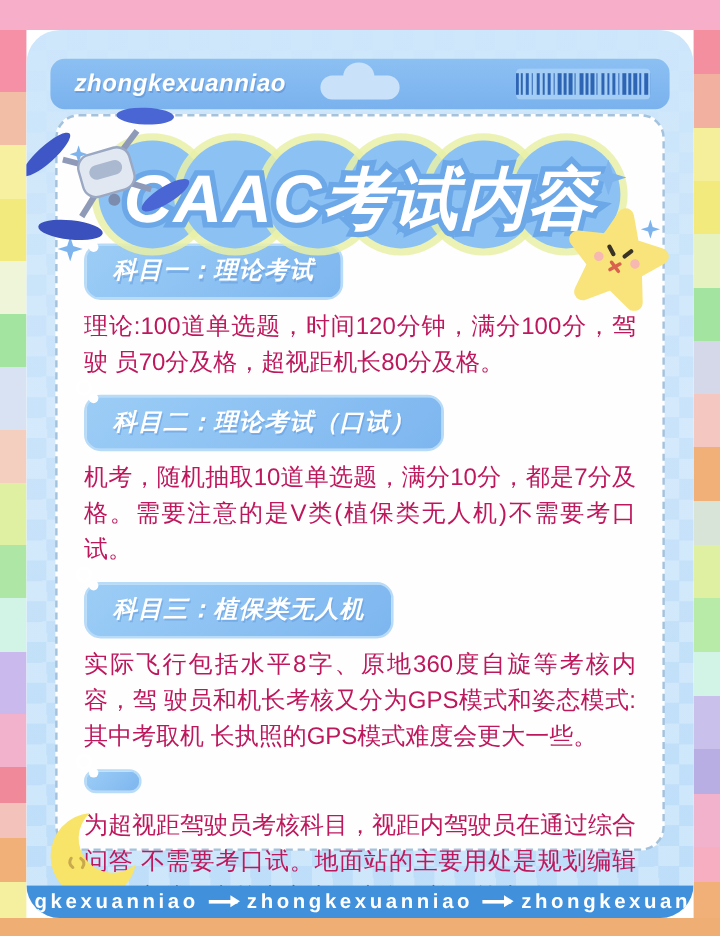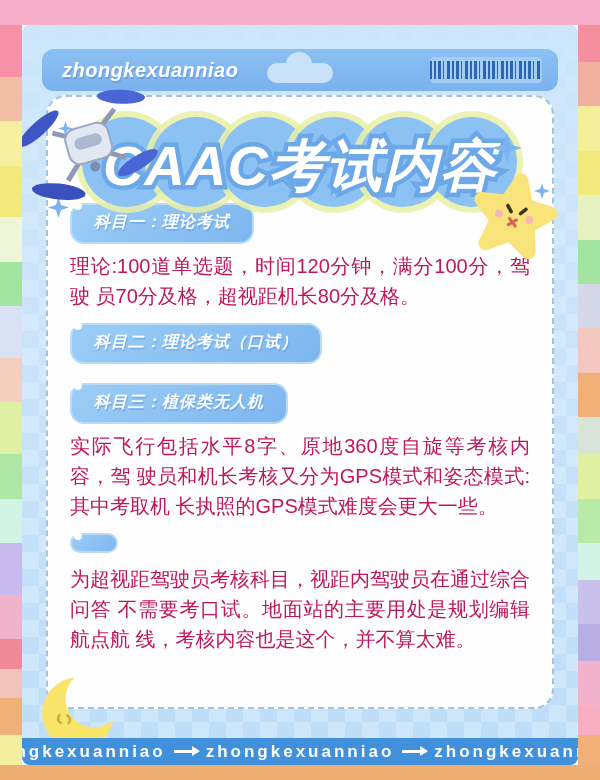--- a/index.html
+++ b/index.html
@@ -27,21 +27,21 @@
       #f48fa0 0%,#f48fa0 5%,#f2b0a0 5%,#f2b0a0 11%,#f5ee9a 11%,#f5ee9a 17%,
       #f3ea7e 17%,#f3ea7e 23%,#e6f2c0 23%,#e6f2c0 29%,#a2e4a0 29%,#a2e4a0 35%,
       #d4d8e8 35%,#d4d8e8 41%,#f4c8c0 41%,#f4c8c0 47%,#f0b078 47%,#f0b078 53%,
       #d8e4d8 53%,#d8e4d8 58%,#dff0a2 58%,#dff0a2 64%,#b8eaa8 64%,#b8eaa8 70%,
       #d2f4e6 70%,#d2f4e6 75%,#c9c0ec 75%,#c9c0ec 81%,#b8aee4 81%,#b8aee4 86%,
       #f2b2cc 86%,#f2b2cc 92%,#f6aec0 92%,#f6aec0 96%,#f0b078 96%,#f0b078 100%); }
 
   
   .card {
     position:absolute; left:22px; top:25px; width:556px; height:740px;
-    border-radius:8px; overflow:hidden;
+    border-radius:28px; overflow:hidden;
     background:
       linear-gradient(180deg, rgba(205,230,250,.92) 0%, rgba(201,227,250,.55) 45%, rgba(166,210,246,.35) 100%),
       repeating-conic-gradient(#e2f1fd 0% 25%, #c9e3fa 0% 50%);
     background-size:100% 100%, 34px 34px;
   }
 
   
   .header-bar {
     position:absolute; left:20px; top:24px; width:516px; height:42px;
     background:linear-gradient(180deg,#8cc0f3,#7ab2ee);
@@ -90,21 +90,21 @@
 
   
   .sections { margin-top:106px; padding:0 20px; }
   .section { margin:0 2px 12px; }
   .pill {
     position:relative; display:inline-block; padding:7px 22px 9px;
     background:linear-gradient(135deg,#9ccdf6,#7db6ef);
     border:2px solid #b8dbf8; border-radius:14px; margin-bottom:7px;
   }
   .pill-title {
-    color:#fff; font-size:16px; font-weight:800; font-style:italic;
+    color:#fff; font-size:20px; font-weight:800; font-style:italic;
     letter-spacing:1px; text-shadow:1px 2px 0 rgba(100,155,220,.55);
   }
   .quote-bubble { position:absolute; left:-12px; top:-16px; }
   .body-text { font-size:20px; line-height:1.5; color:#be185d; text-align:justify; }
 
   
   .drone { position:absolute; left:-6px; top:58px; }
   .star-char { position:absolute; left:448px; top:146px; }
   .moon-char { position:absolute; left:14px; top:648px; }
 
@@ -148,20 +148,21 @@
   </section>
 
   <section class="section">
     <div class="pill">
       <svg class="quote-bubble" width="28" height="26" viewBox="0 0 28 26">
         <circle cx="10" cy="8" r="5.5" fill="none" stroke="#fff" stroke-width="2.6"></circle>
         <circle cx="18" cy="17" r="4" fill="#fff"></circle>
       </svg>
       <h2 class="pill-title">科目二：理论考试（口试）</h2>
     </div>
+    <p class="body-text">机考，随机抽取10道单选题，满分10分，都是7分及 格。需要注意的是V类(植保类无人机)不需要考口试。</p>
   </section>
 
   <section class="section">
     <div class="pill">
       <svg class="quote-bubble" width="28" height="26" viewBox="0 0 28 26">
         <circle cx="10" cy="8" r="5.5" fill="none" stroke="#fff" stroke-width="2.6"></circle>
         <circle cx="18" cy="17" r="4" fill="#fff"></circle>
       </svg>
       <h2 class="pill-title">科目三：植保类无人机</h2>
     </div>

